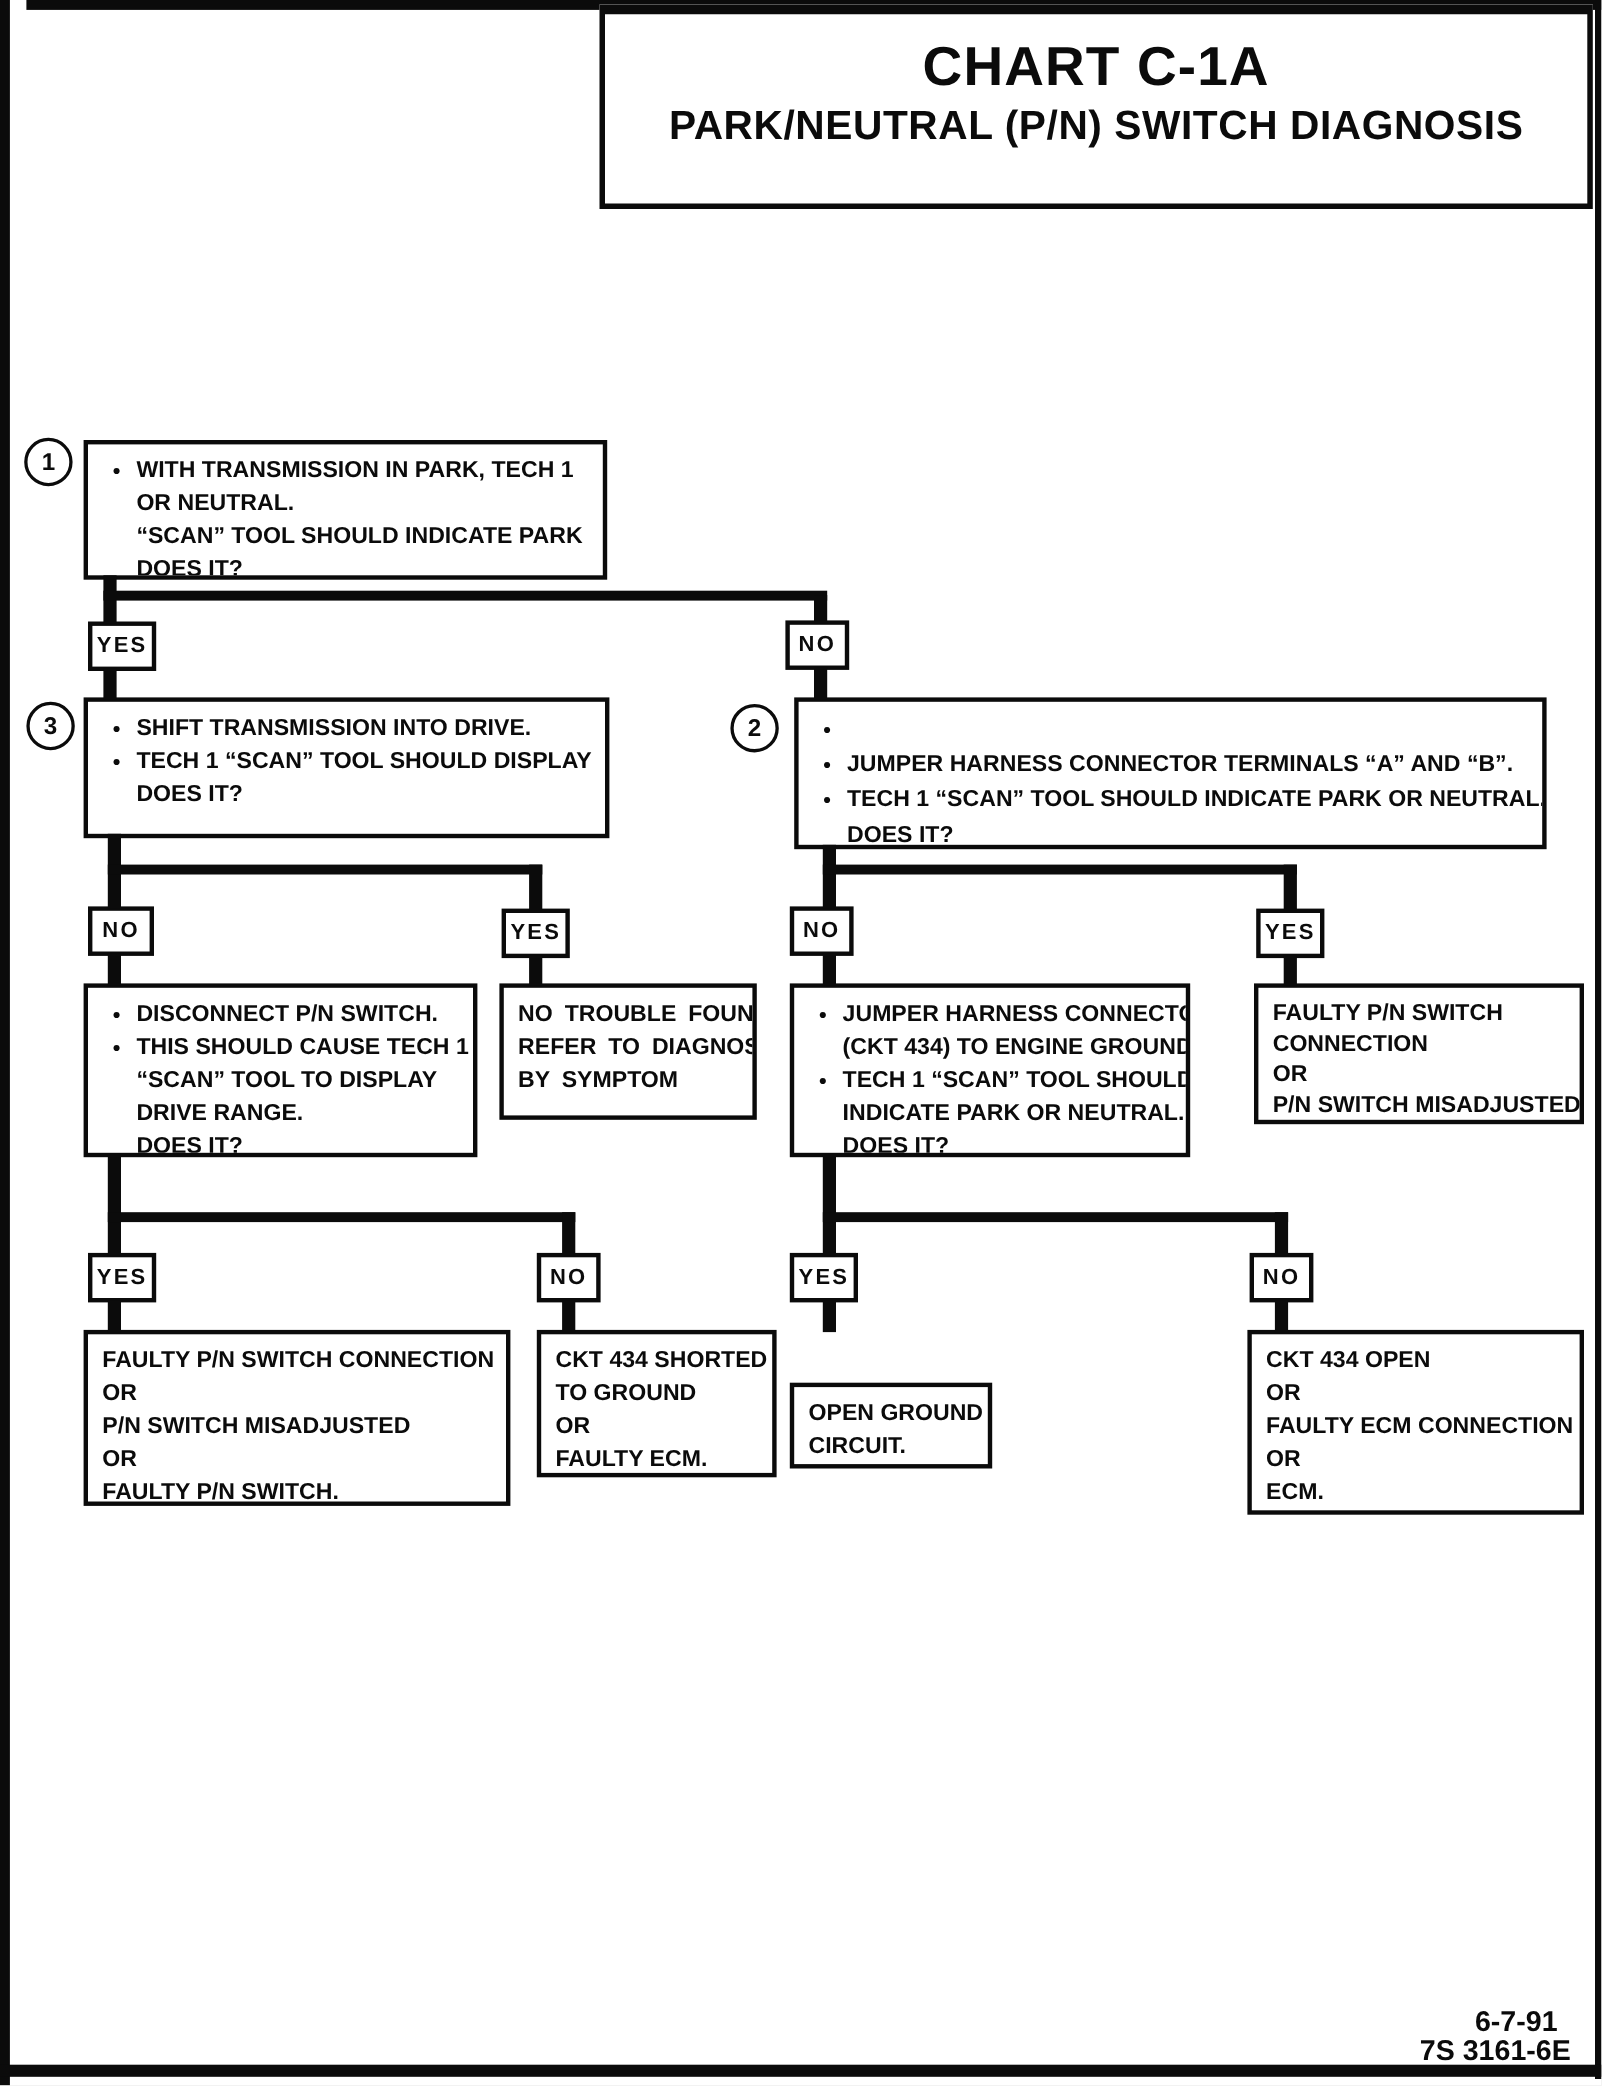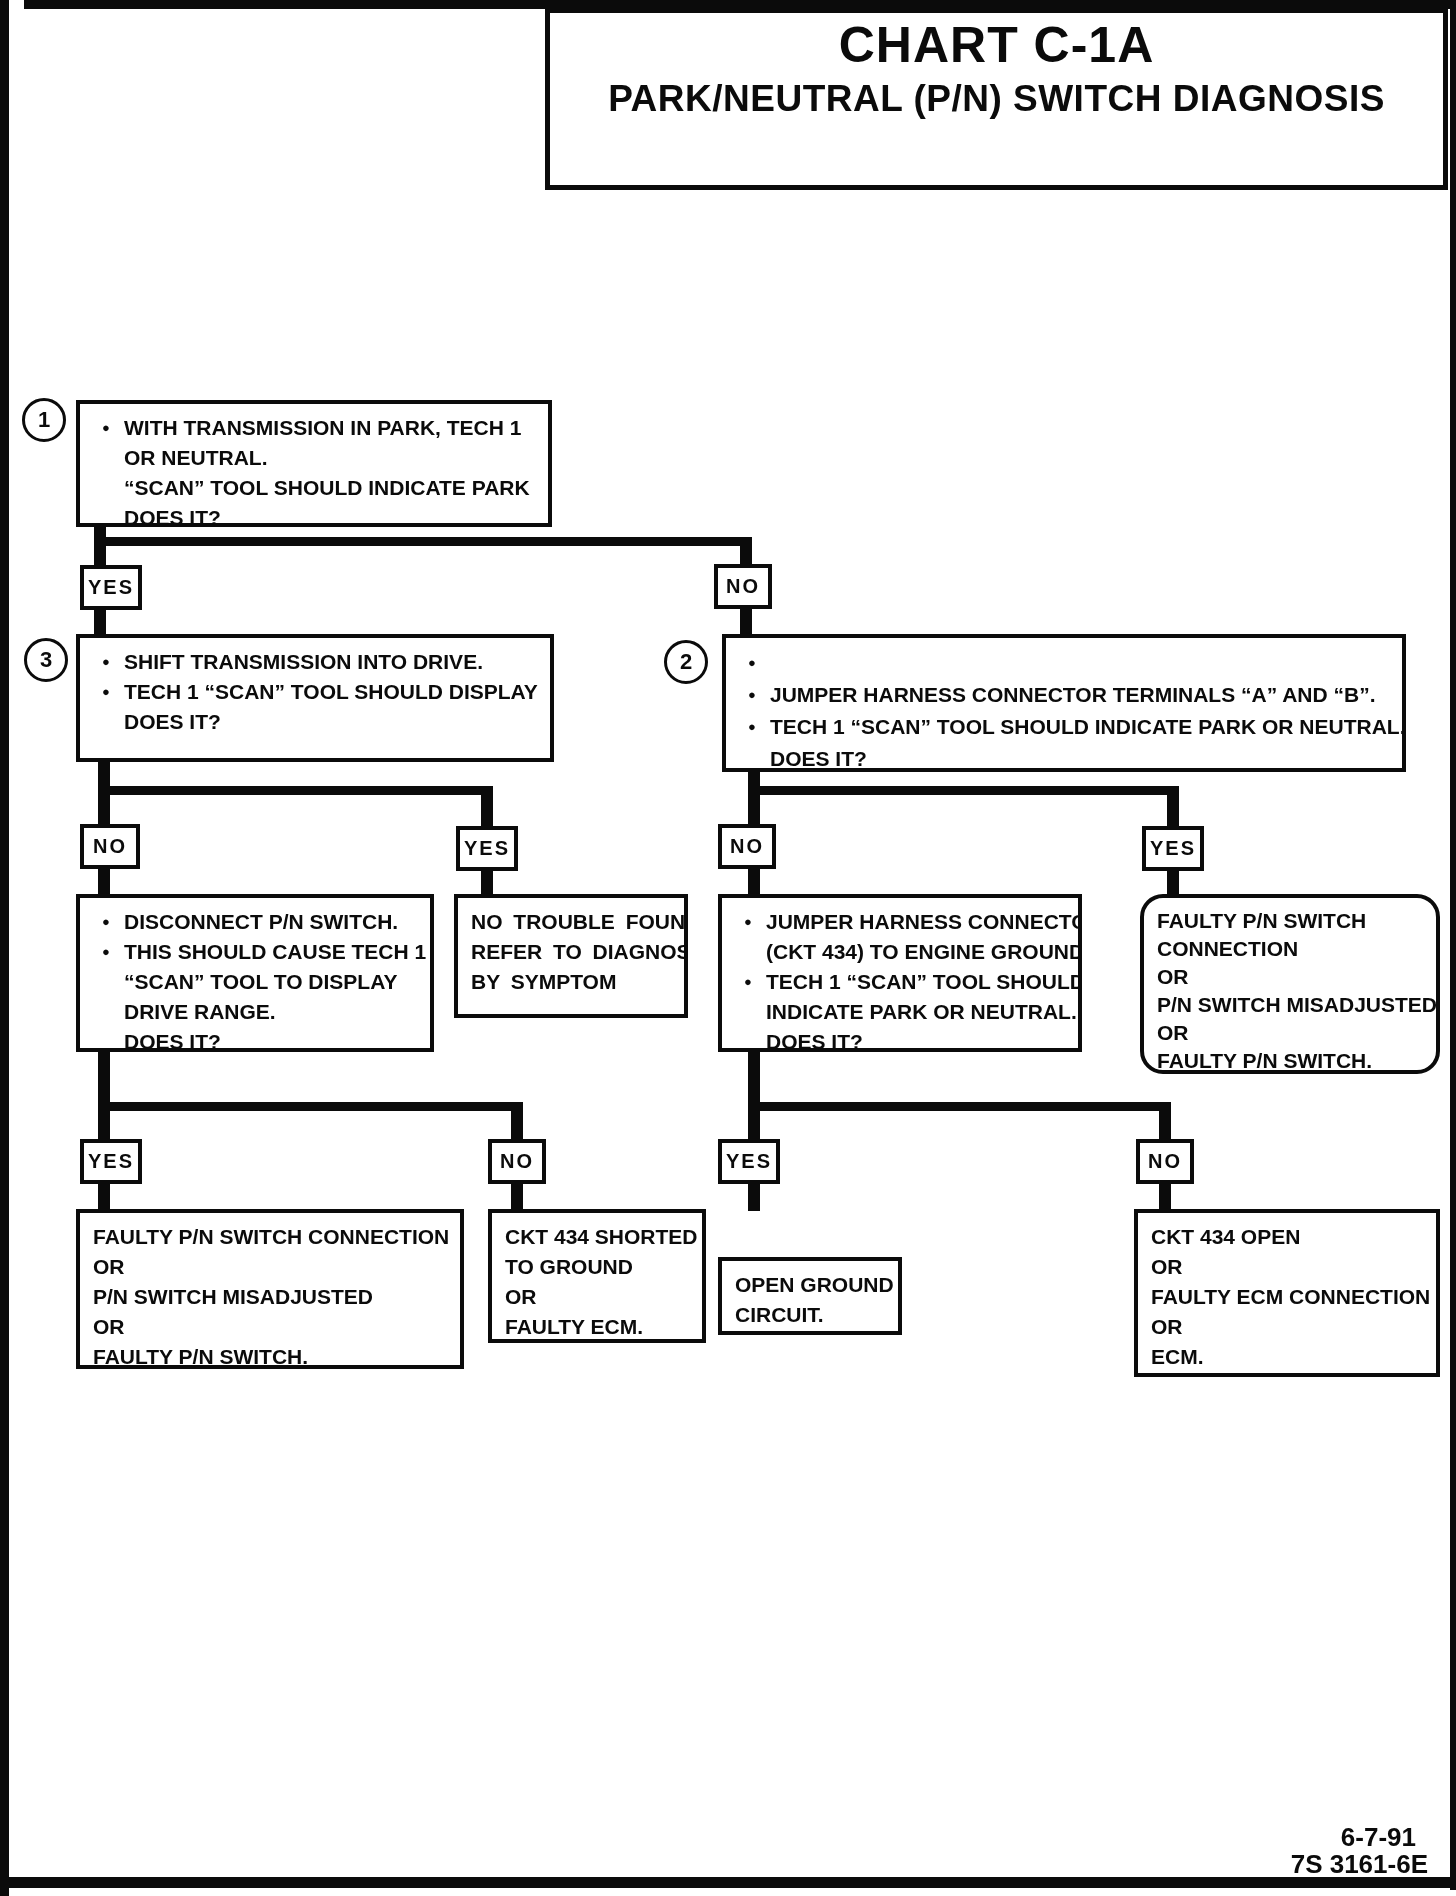--- a/index.html
+++ b/index.html
@@ -13,21 +13,21 @@
     overflow:hidden;
   }
   .edge { position:absolute; background:#0b0b0b; }
 
   
   #title-box {
     position:absolute; left:545px; top:4px; width:903px; height:186px;
     border:5px solid #0b0b0b; border-top-width:9px;
     box-sizing:border-box; background:#fff; text-align:center;
   }
-  #title-box h1 { margin:3px 0 4px 0; font-size:50px; letter-spacing:1px; }
+  #title-box h1 { margin:18px 0 4px 0; font-size:50px; letter-spacing:1px; }
   #title-box h2 { margin:0; font-size:37px; letter-spacing:0.5px; }
 
   
   .step-circle {
     position:absolute; width:44px; height:44px; border:3.5px solid #0b0b0b;
     border-radius:50%; background:#fff; box-sizing:border-box;
     display:flex; align-items:center; justify-content:center;
     font-size:22px;
   }
 
@@ -190,21 +190,21 @@
       <div class="line">
         <span class="bullet"></span>
         <span class="line-text">INDICATE PARK OR NEUTRAL.</span>
       </div>
       <div class="line">
         <span class="bullet"></span>
         <span class="line-text">DOES IT?</span>
       </div>
     </div>
 
-  <div class="flow-box result tight" style="left:1140px; top:894px; width:300px; height:180px;border-radius:23px;">
+  <div class="flow-box result tight" style="left:1140px; top:894px; width:300px; height:128px;">
       <div class="line">
         <span class="line-text">FAULTY P/N SWITCH</span>
       </div>
       <div class="line">
         <span class="line-text">CONNECTION</span>
       </div>
       <div class="line">
         <span class="line-text">OR</span>
       </div>
       <div class="line">

